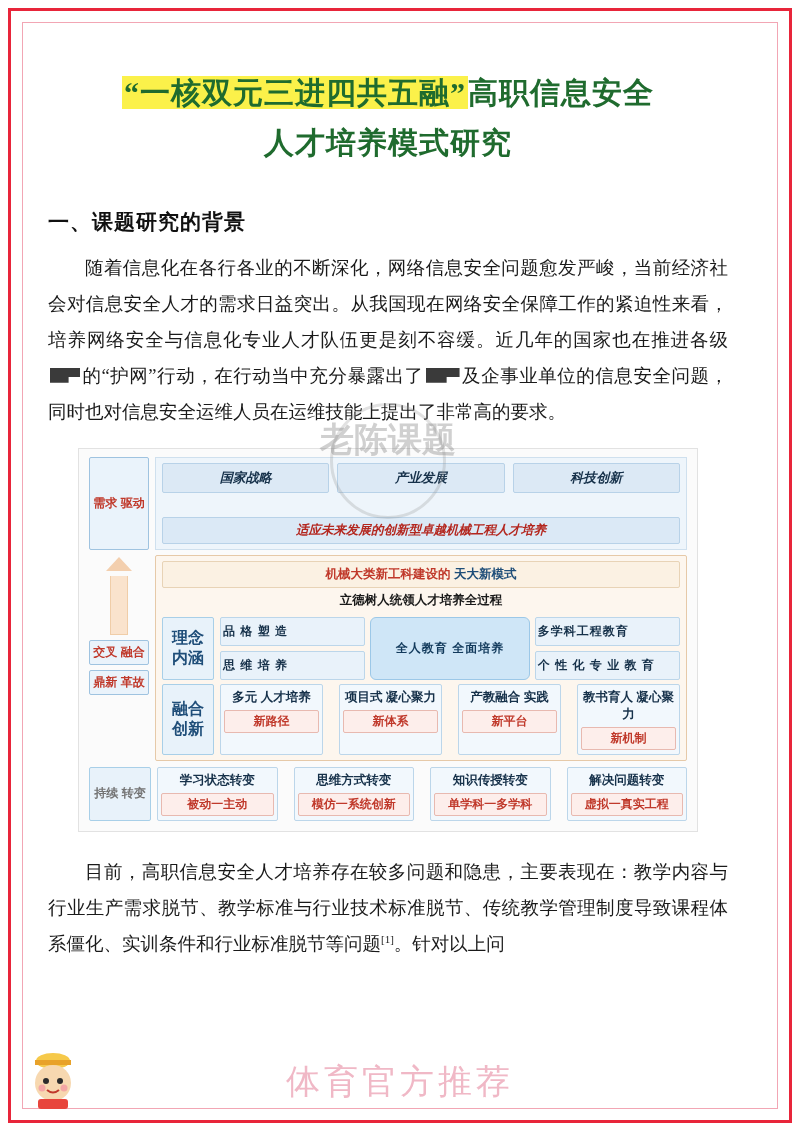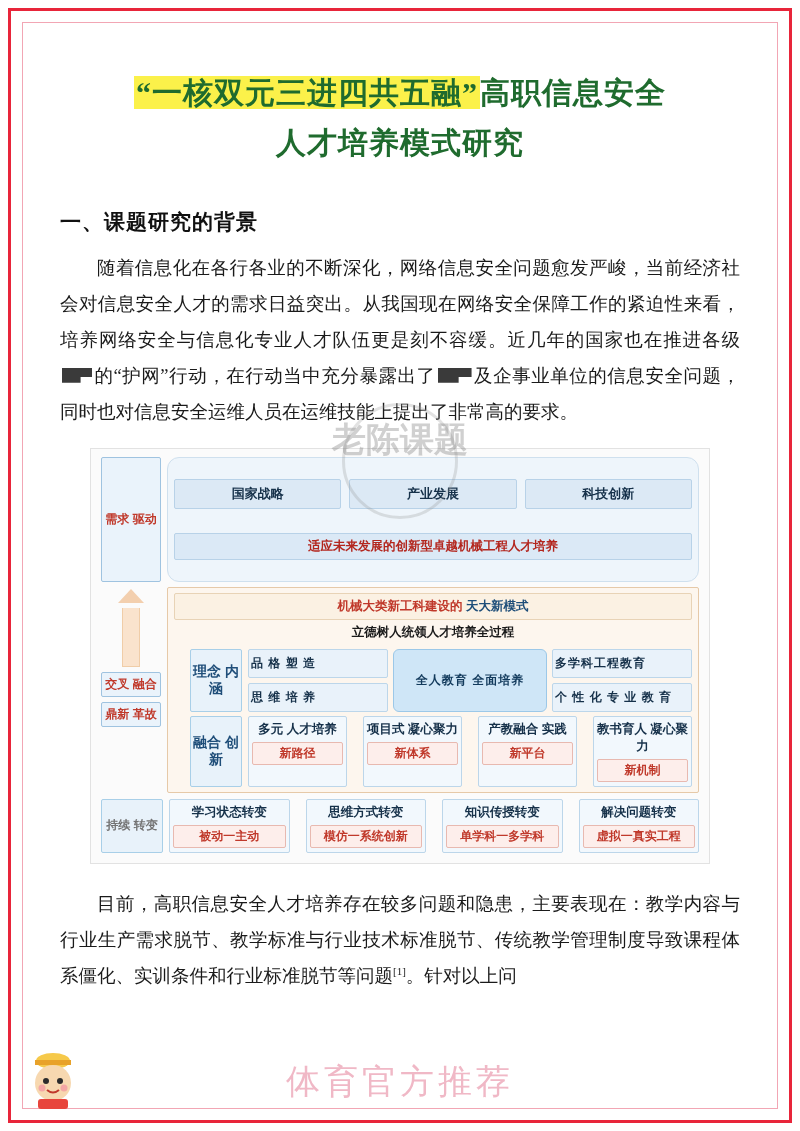--- a/index.html
+++ b/index.html
@@ -27,21 +27,21 @@
     box-sizing: border-box;
   }
   .border-inner {
     position: absolute;
     left: 22px; top: 22px; right: 22px; bottom: 22px;
     border: 1px solid #f2a6b4;
     box-sizing: border-box;
   }
   .content {
     position: absolute;
-    left: 60px;
+    left: 48px;
     top: 52px;
     width: 680px;
     box-sizing: border-box;
   }
 
   
   .title-wrap {
     text-align: center;
     margin-top: 18px;
   }
@@ -171,22 +171,23 @@
     justify-content: center;
     padding: 4px 2px;
     border-radius: 2px;
   }
   .lbl-box.red {
     color: #c0392b;
   }
   .band {
     border: 1px solid #cfe0ee;
     background: #eef5fb;
-    border-radius: 12px;
-    padding: 21px 6px;
+    border-radius: 0;
+    padding: 5px 6px;
+    font-style: italic;
   }
   .band-top {
     display: flex;
     gap: 8px;
   }
   .band-top .cell {
     flex: 1 1 0;
     background: #dce9f5;
     border: 1px solid #b8d2e8;
     text-align: center;
@@ -236,29 +237,28 @@
     gap: 6px;
     align-items: stretch;
     margin-top: 4px;
   }
   .side-lbl {
     width: 50px;
     flex: 0 0 50px;
     border: 1px solid #a8cfe8;
     background: #e8f2fa;
     color: #1f4e79;
-    font-size: 14px;
+    font-size: 16px;
     font-weight: bold;
     display: flex;
     align-items: center;
     justify-content: center;
     text-align: center;
     line-height: 1.25;
     border-radius: 2px;
-    margin-left: 16px;
   }
   .grid-2x2 {
     flex: 1 1 auto;
     display: grid;
     grid-template-columns: 1fr 1fr 1fr;
     gap: 5px;
   }
   .chip {
     border: 1px solid #bcd6ea;
     background: #e9f2fa;

